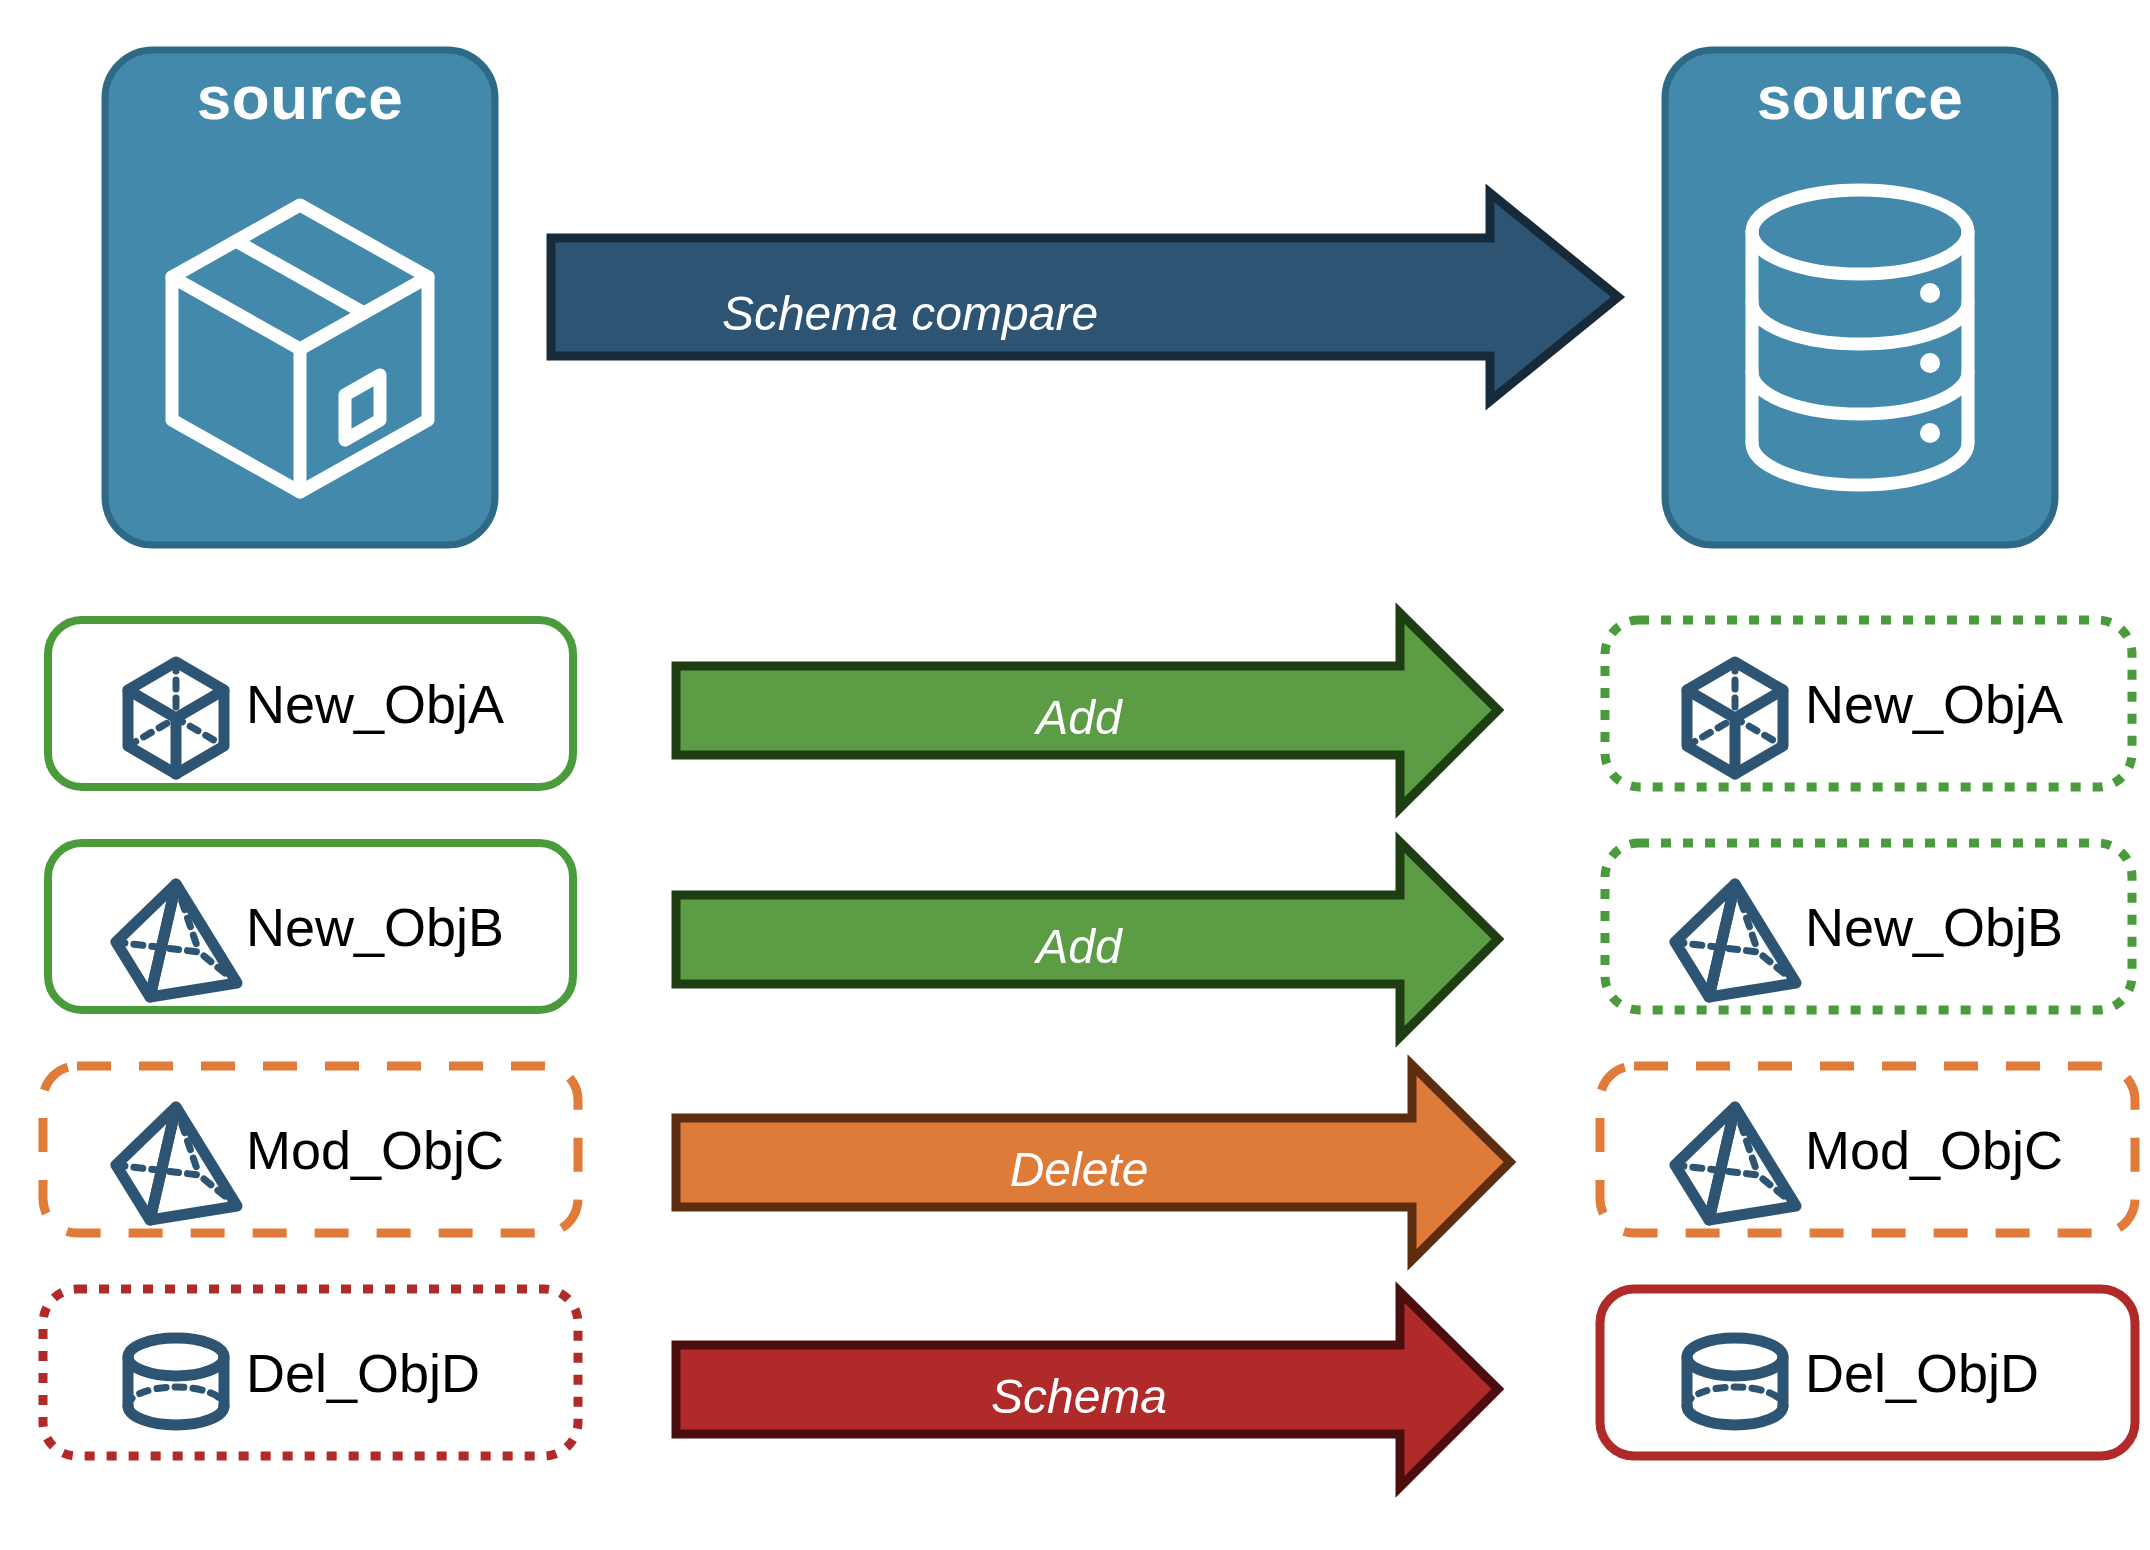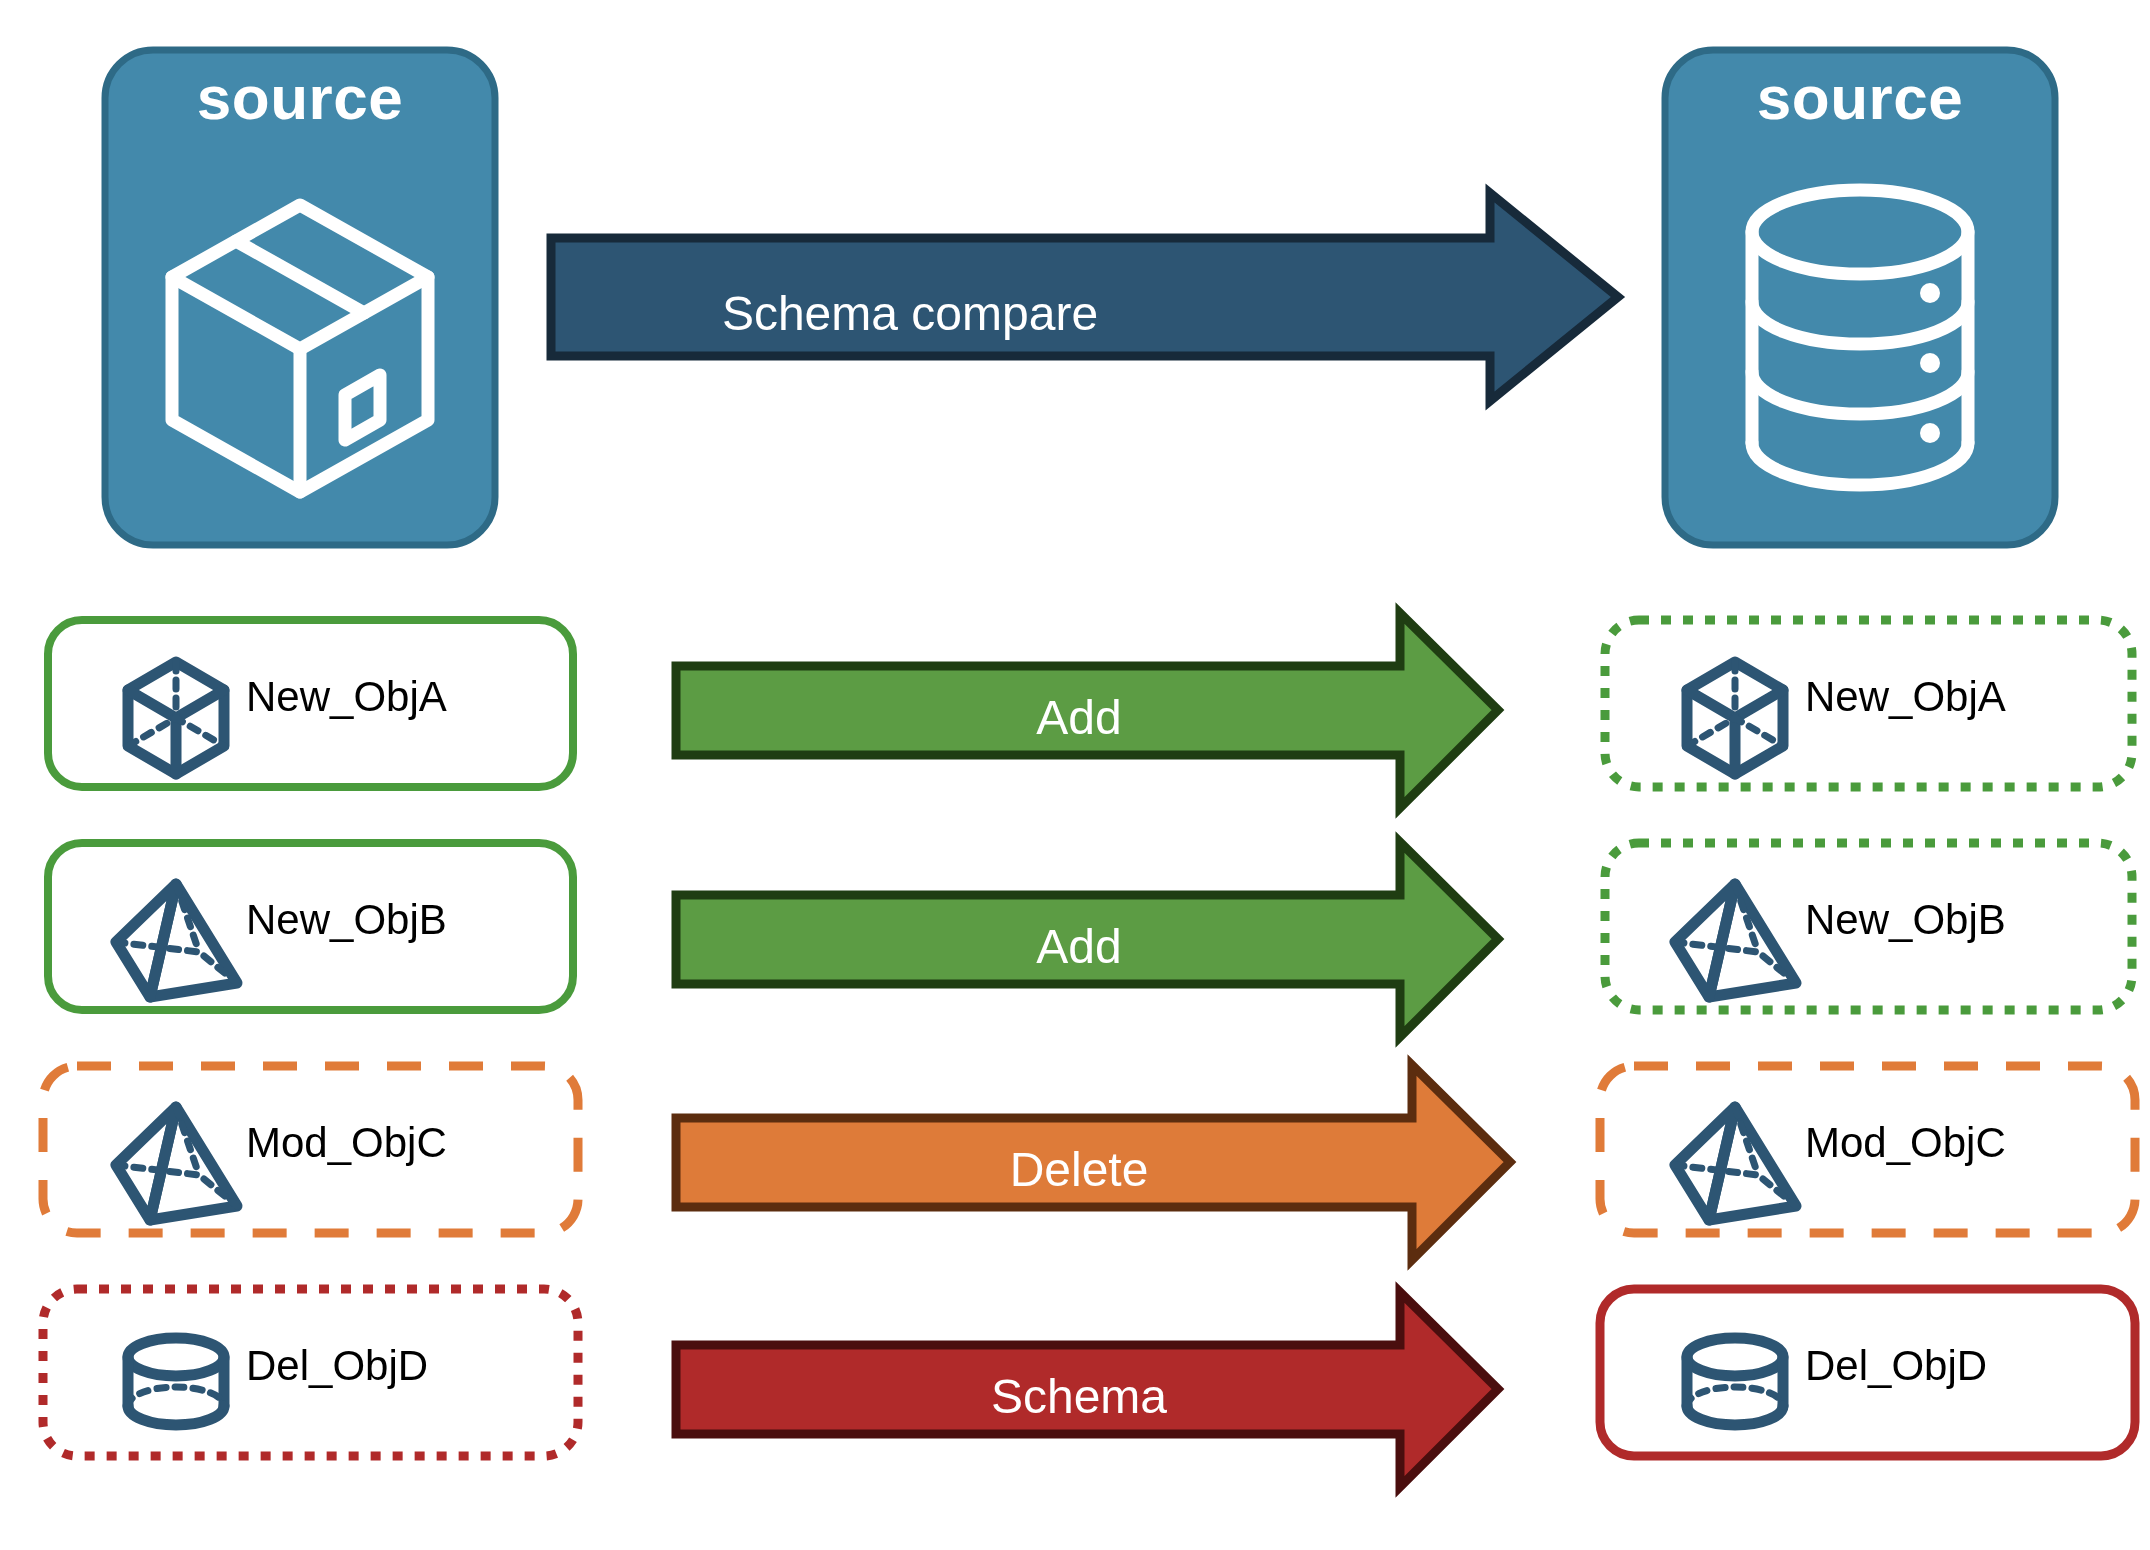--- a/index.html
+++ b/index.html
@@ -42,35 +42,36 @@
   #target-label { left: 1670px; top: 62px; width: 380px; }
 
   
   .flow-label {
     position: absolute;
     color: #ffffff;
     font-size: 48px;
     font-family: "Liberation Sans", sans-serif;
     text-align: center;
     white-space: nowrap;
+    font-style: italic;
   }
   #schema-compare-label {
     left: 560px; top: 286px; width: 700px;
   }
   .action-label { width: 760px; left: 699px; }
   #add-label-1   { top: 690px; }
   #add-label-2   { top: 919px; }
   #update-label  { top: 1142px; }
   #delete-label  { top: 1369px; }
 
   
   .obj-label {
     position: absolute;
     color: #000000;
-    font-size: 42px;
+    font-size: 54px;
     font-family: "Liberation Sans", sans-serif;
     white-space: nowrap;
   }
   .obj-label.left  { left: 246px; }
   .obj-label.right { left: 1805px; }
 
   #lbl-l-0 { top: 673px; }
   #lbl-l-1 { top: 896px; }
   #lbl-l-2 { top: 1119px; }
   #lbl-l-3 { top: 1342px; }

